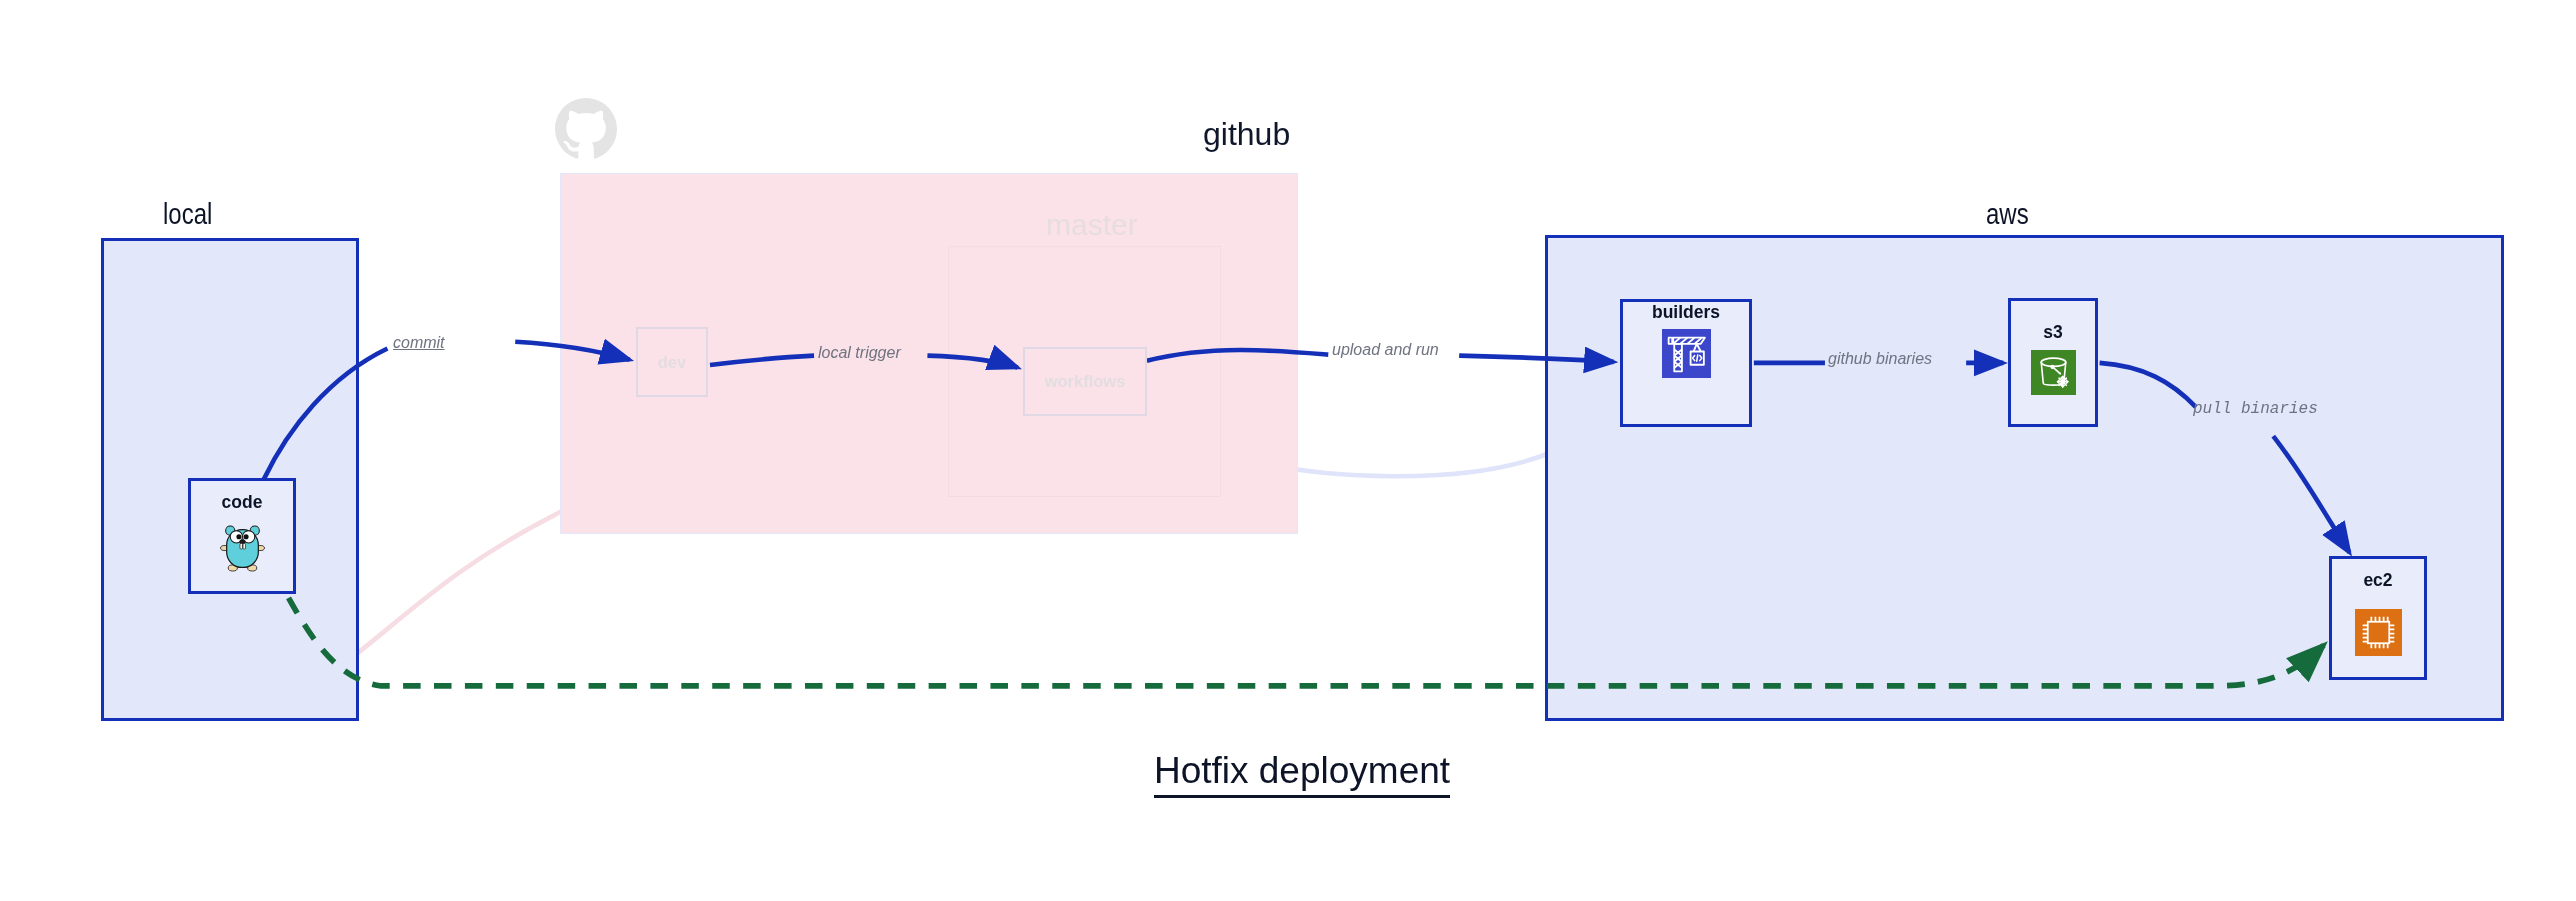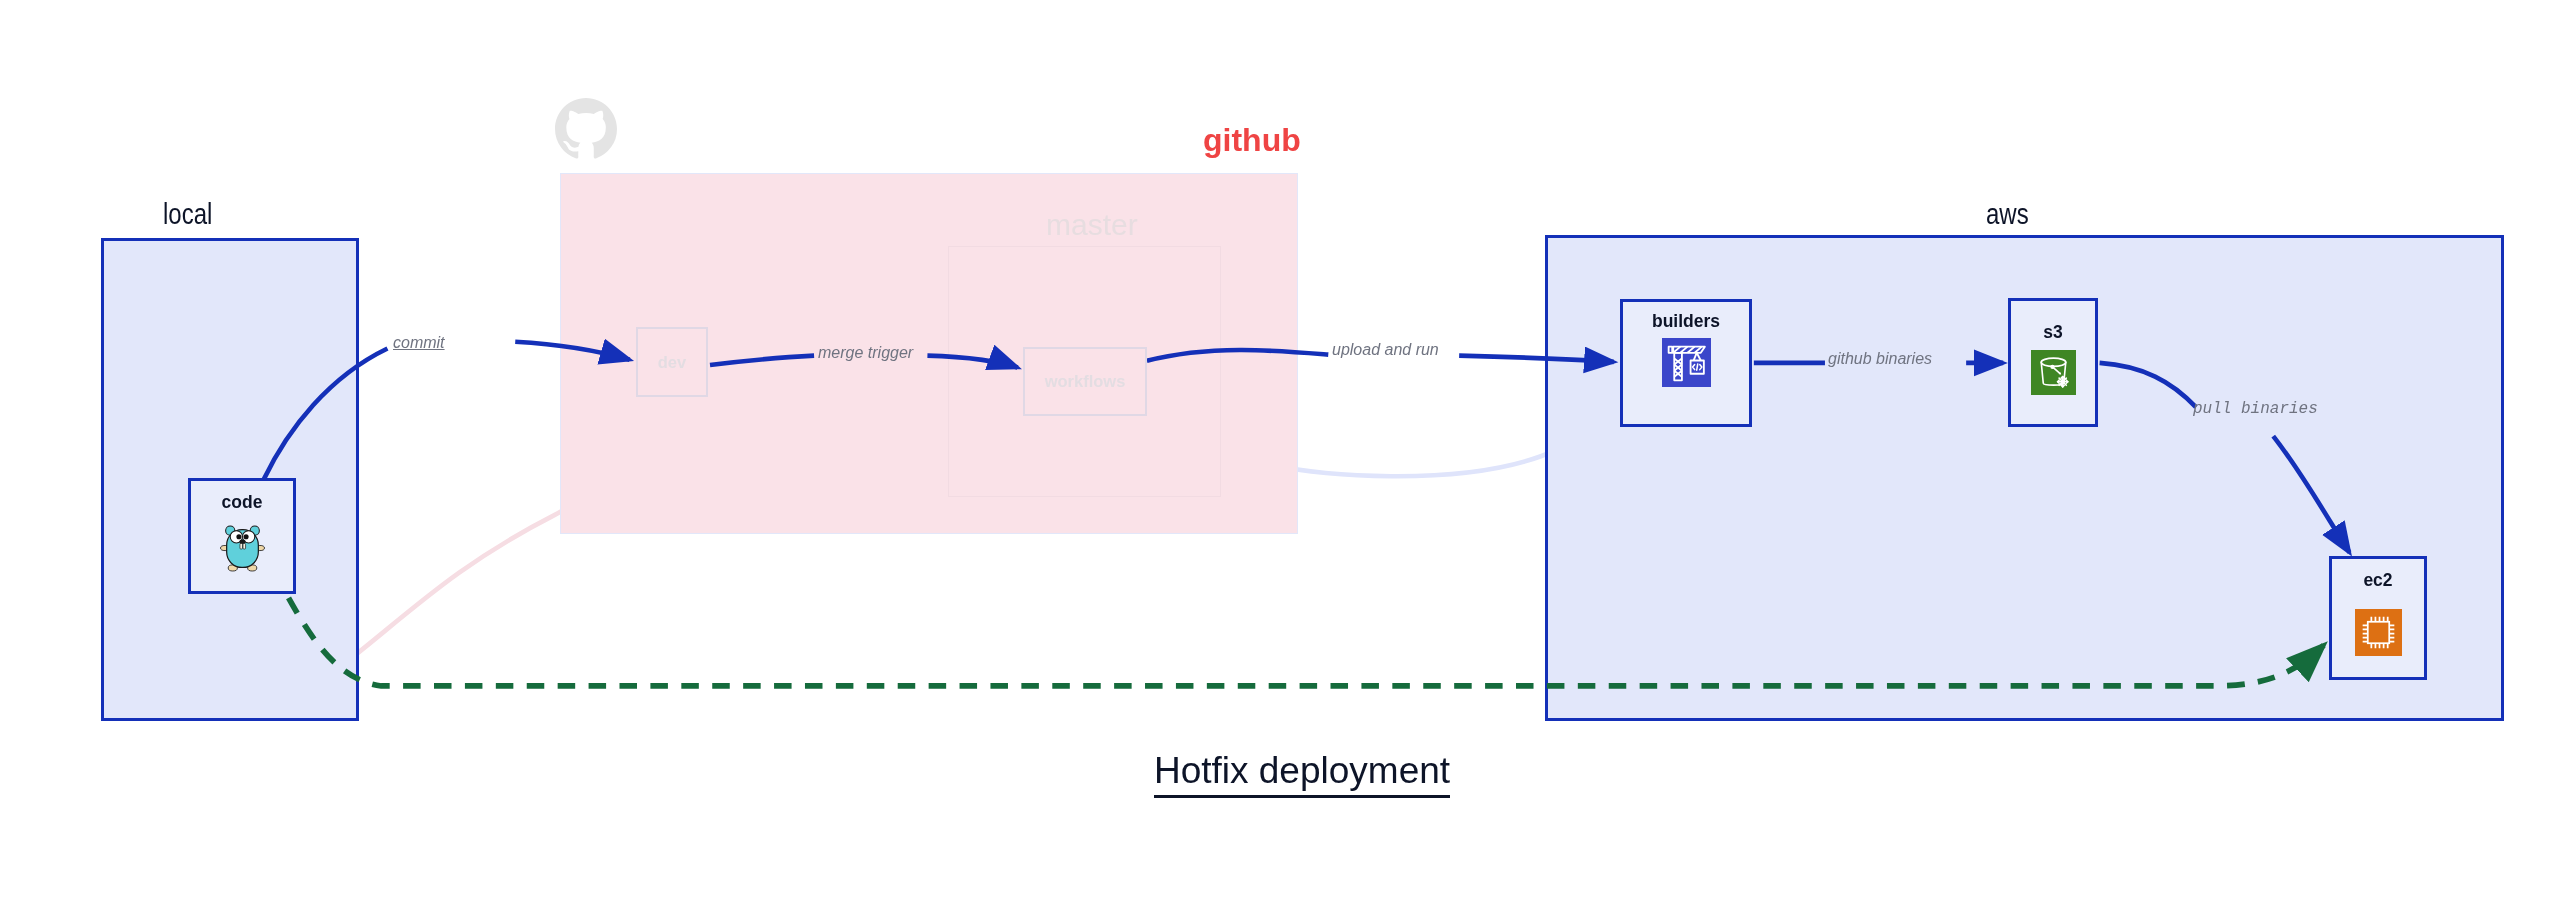--- a/index.html
+++ b/index.html
@@ -19,41 +19,41 @@
   .cont-master{left:948px;top:246px;width:273px;height:251px;
                background:transparent;border:1.5px solid #f2dbe2;}
 
   
   .cont-title{position:absolute;white-space:nowrap;
               font-family:"Liberation Sans","DejaVu Sans",sans-serif;}
   .title-local{left:163px;top:197px;font-size:30px;color:#0d1428;
                transform:scaleX(.80);transform-origin:left top;}
   .title-aws{left:1986px;top:197px;font-size:30px;color:#0d1428;
              transform:scaleX(.80);transform-origin:left top;}
-  .title-github{left:1203px;top:122px;font-size:32px;color:#ef4444;font-weight:bold;}
+  .title-github{left:1203px;top:116px;font-size:32px;color:#0f172a;}
   .title-master{left:1046px;top:208px;font-size:30px;color:#e7dde0;}
 
   
   .gh-logo{position:absolute;left:555px;top:98px;width:62px;height:62px;opacity:1;}
 
   
   .node{position:absolute;box-sizing:border-box;display:flex;flex-direction:column;
         align-items:center;justify-content:flex-start;}
   .node-solid{background:#e9edfb;border:3.1px solid #1430b8;}
   .node-faded{background:transparent;border:2.1px solid #e0d8e5;}
   .node-label{font-weight:bold;color:#0d1428;white-space:nowrap;
               font-family:"Liberation Sans","DejaVu Sans",sans-serif;}
   .node-faded .node-label{color:#e3dde2;}
 
   .n-code{left:177px;top:478px;width:108px;height:116px;margin-left:11px;}
   .n-code .node-label{font-size:17.5px;margin-top:11.3px;}
   .n-code .glyph{margin-top:5.2px;}
 
   .n-builders{left:1620px;top:299px;width:132px;height:128px;}
-  .n-builders .node-label{font-size:17.5px;margin-top:9px;}
+  .n-builders .node-label{font-size:17.5px;margin-top:0;}
   .n-builders .glyph{margin-top:6.2px;}
 
   .n-s3{left:2008px;top:298px;width:90px;height:129px;}
   .n-s3 .node-label{font-size:17.5px;margin-top:21px;}
   .n-s3 .glyph{margin-top:7.2px;}
 
   .n-ec2{left:2329px;top:556px;width:98px;height:124px;gap:12px;}
   .n-ec2 .node-label{font-size:17.5px;margin-top:11.3px;}
   .n-ec2 .glyph{margin-top:6.2px;}
 
@@ -254,21 +254,21 @@
           <path d="M32,25 L32,15 M40,25 L40,15 M48,25 L48,15 M56,25 L56,15 M64,25 L64,15"></path>
           <path d="M32,67 L32,77 M40,67 L40,77 M48,67 L48,77 M56,67 L56,77 M64,67 L64,77"></path>
           <path d="M25,32 L15,32 M25,40 L15,40 M25,48 L15,48 M25,56 L15,56 M25,64 L15,64"></path>
           <path d="M67,32 L77,32 M67,40 L77,40 M67,48 L77,48 M67,56 L77,56 M67,64 L77,64"></path>
         </g>
       </svg>
     </div>
   </div>
 
   <div class="edge-label el-commit">commit</div>
-  <div class="edge-label el-merge">merge trigger</div>
+  <div class="edge-label el-merge">local trigger</div>
   <div class="edge-label el-uploadrun">upload and run</div>
   <div class="edge-label el-uploadbin">github binaries</div>
   <div class="edge-label el-pullbin">pull binaries</div>
 
   <div class="caption">
     <span>Hotfix deployment</span>
   </div>
 
 </div>
 

